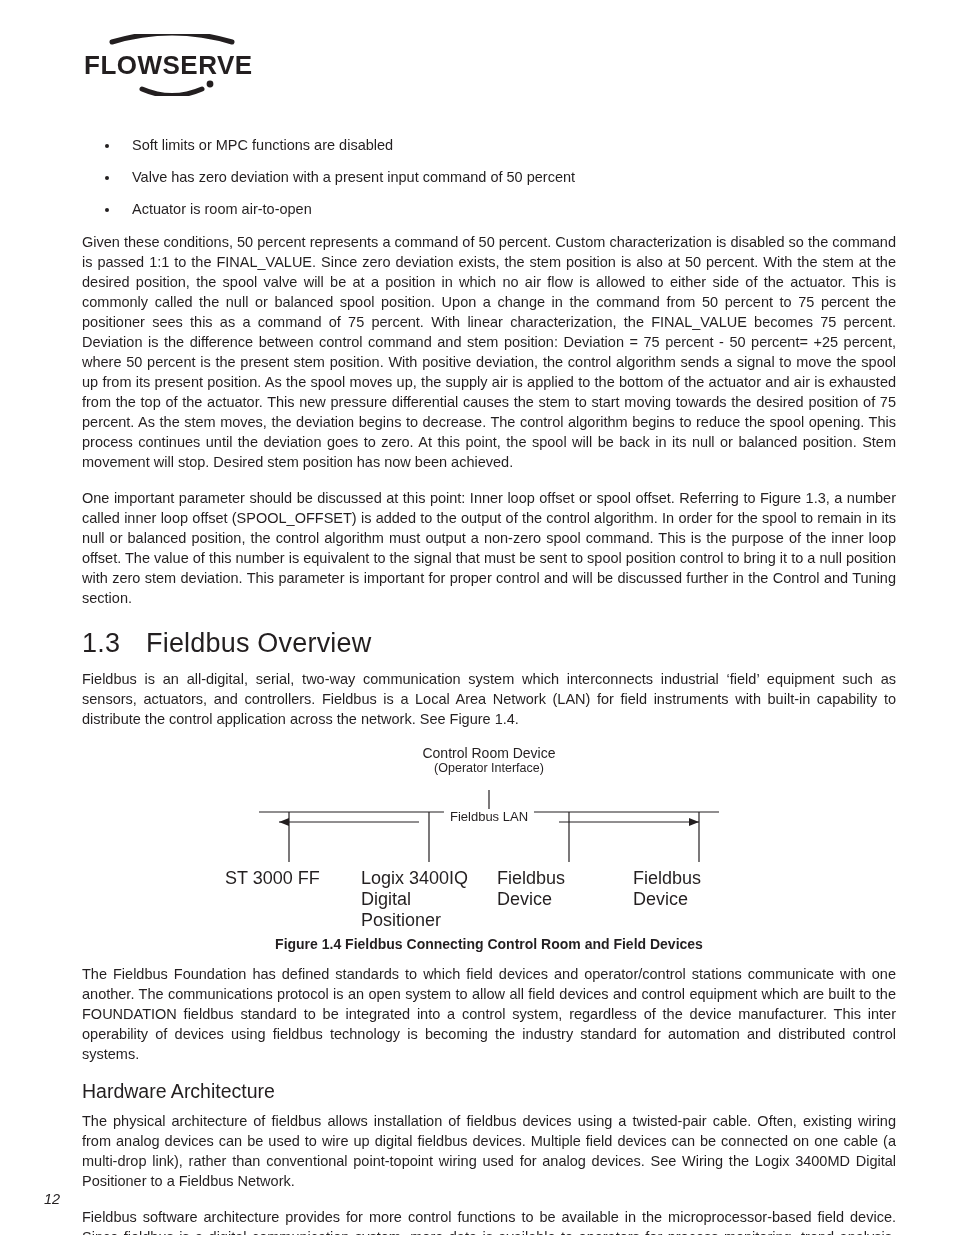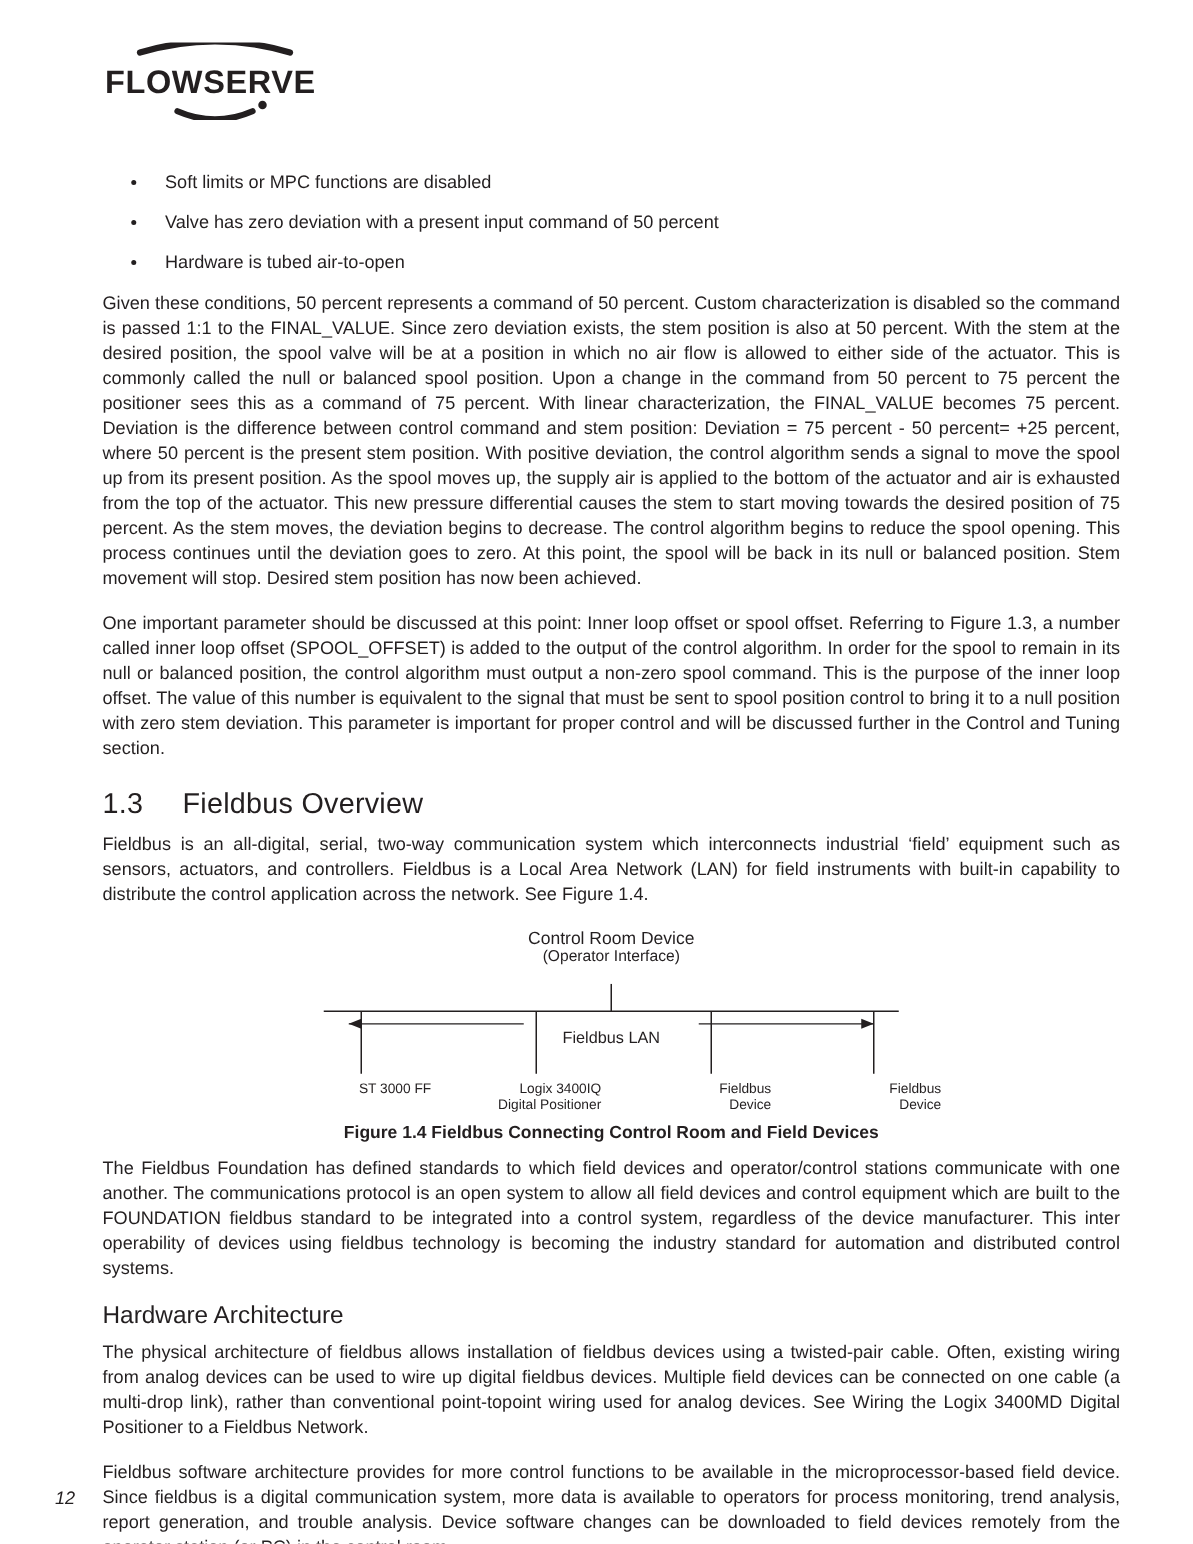--- a/index.html
+++ b/index.html
@@ -62,21 +62,21 @@
   p.body {
     font-size: 14.5px;
     text-align: justify;
     margin: 0 0 16px 0;
     line-height: 1.38;
   }
   p.body .bold { font-weight: normal; }
   h2.section {
     font-family: Arial, Helvetica, sans-serif;
     font-weight: 300;
-    font-size: 23px;
+    font-size: 27px;
     margin: 20px 0 10px 0;
     letter-spacing: 0.2px;
   }
   h2.section .num { display:inline-block; width: 64px; }
   h3.sub {
     font-weight: 300;
     font-size: 19.5px;
     margin: 14px 0 8px 0;
   }
   .figure {
@@ -86,27 +86,27 @@
   }
   .fig-top-label { text-align:center; font-size:14px; }
   .fig-top-sub { text-align:center; font-size:12.5px; margin-bottom:15px;}
   .fig-svg { display:block; margin:0 auto; }
   .fig-caption {
     text-align:center;
     font-weight:bold;
     font-size:14px;
     margin: 6px 0 12px 0;
   }
-  .dev-label { font-size:11px; text-align:right; line-height:1.15;}
+  .dev-label { font-size:18px; text-align:left; line-height:1.15;}
   .dev-row { display:flex; justify-content:space-between; padding:0 6px;}
   .dev-col { width:120px;}
   .lan-label {
     position:absolute;
     font-size:13px;
-    top: 80px;
+    top: 64px;
     left: 50%;
     transform: translateX(-50%);
     background:#fff;
     padding:0 6px;
   }
   .page-num {
     position:absolute;
     left: 44px;
     bottom: 28px;
     font-style: italic;
@@ -125,21 +125,21 @@
         <path d="M 30 8 Q 90 -10 150 8" stroke="#231f20" stroke-width="5" fill="none" stroke-linecap="round"></path>
         <path d="M 60 55 Q 90 68 120 55" stroke="#231f20" stroke-width="5" fill="none" stroke-linecap="round"></path>
         <circle cx="128" cy="50" r="3.4" fill="#231f20"></circle>
       </svg>
     </div>
   </div>
 
   <ul class="bullets">
     <li>Soft limits or MPC functions are disabled</li>
     <li>Valve has zero deviation with a present input command of 50 percent</li>
-    <li>Hardware is tubed air-to-open</li>
+    <li>Actuator is room air-to-open</li>
   </ul>
 
   <p class="body">
     <span>Given these conditions, 50 percent represents a command of 50 percent. Custom characterization is disabled so the command is passed 1:1 to the FINAL_VALUE. Since zero deviation exists, the stem position is also at 50 percent. With the stem at the desired position, the spool valve will be at a position in which no air flow is allowed to either side of the actuator. This is commonly called the null or balanced spool position. Upon a change in the command from 50 percent to 75 percent the positioner sees this as a command of 75 percent. With linear characterization, the FINAL_VALUE becomes 75 percent. Deviation is the difference between control command and stem position: Deviation = 75 percent - 50 percent= +25 percent, where 50 percent is the present stem position. With positive deviation, the control algorithm sends a signal to move the spool </span><span class="bold">up</span><span> from its present position. As the spool moves </span><span class="bold">up,</span><span> the supply air is applied to the bottom of the actuator and air is exhausted from the top of the actuator. This new pressure differential causes the stem to start moving towards the desired position of 75 percent. As the stem moves, the deviation begins to decrease. The control algorithm begins to reduce the spool opening. This process continues until the deviation goes to zero. At this point, the spool will be back in its null or balanced position. Stem movement will stop. Desired stem position has now been achieved.</span>
   </p>
 
   <p class="body">One important parameter should be discussed at this point: Inner loop offset or spool offset. Referring to Figure 1.3, a number called inner loop offset (SPOOL_OFFSET) is added to the output of the control algorithm. In order for the spool to remain in its null or balanced position, the control algorithm must output a non-zero spool command. This is the purpose of the inner loop offset. The value of this number is equivalent to the signal that must be sent to spool position control to bring it to a null position with zero stem deviation. This parameter is important for proper control and will be discussed further in the Control and Tuning section.</p>
 
   <h2 class="section">
     <span class="num">1.3</span><span>Fieldbus Overview</span>

